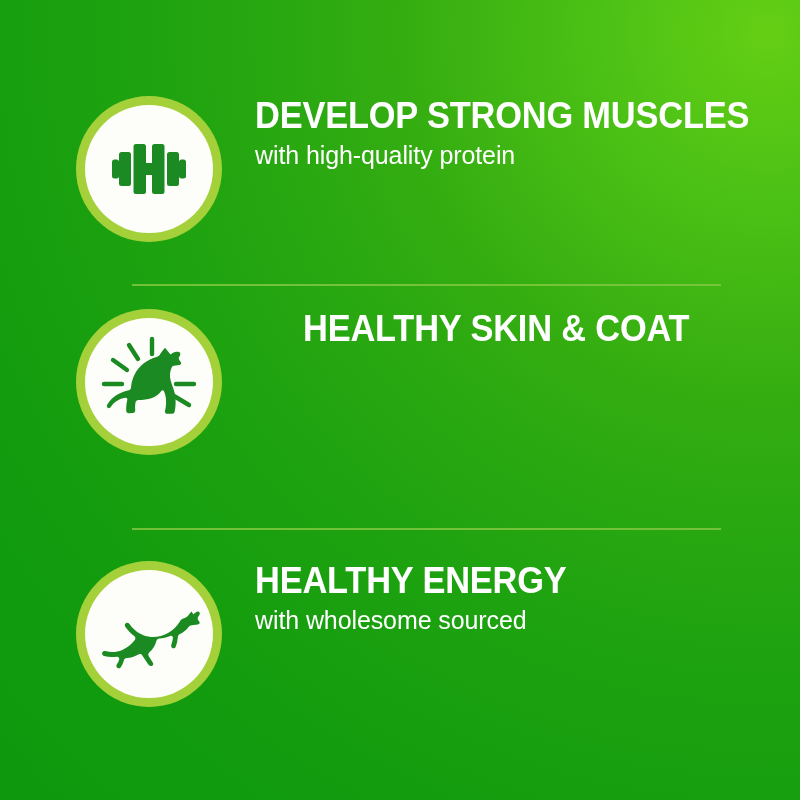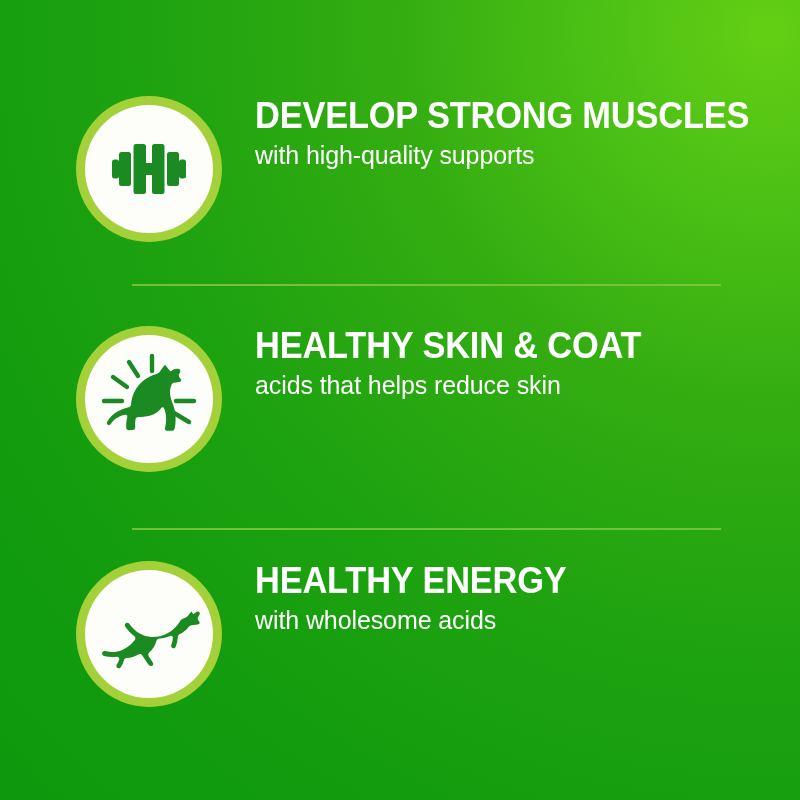--- a/index.html
+++ b/index.html
@@ -25,21 +25,21 @@
 
   .feature-row {
     position: absolute;
     left: 0;
     width: 800px;
     display: flex;
     align-items: flex-start;
   }
 
   #row-0 { top: 96px; }
-  #row-1 { top: 326px; }
+  #row-1 { top: 309px; gap: 48px; }
   #row-2 { top: 561px; }
 
   .icon-badge {
     position: relative;
     flex: 0 0 auto;
     width: 146px;
     height: 146px;
     margin-left: 76px;
     border-radius: 50%;
     background: #a4d13a;
@@ -123,21 +123,21 @@
           <rect x="40" y="37" width="6" height="12"></rect>
           <rect x="46" y="18" width="12.5" height="50" rx="2.5"></rect>
           <rect x="61" y="26" width="12" height="34" rx="2.5"></rect>
           <rect x="73" y="33.5" width="7" height="19" rx="2.5"></rect>
         </g>
       </svg>
     </div>
     <div class="feature-text">
       <div class="feature-head">DEVELOP STRONG MUSCLES</div>
       <div class="feature-body">
-        <span class="bline">with high-quality supports</span>
+        <span class="bline">with high-quality protein</span>
       </div>
     </div>
   </div>
 
   <div class="divider" id="divider-0"></div>
 
   <div class="feature-row" id="row-1">
     <div class="icon-badge">
       <svg width="98" height="92" viewBox="0 0 98 92" aria-hidden="true">
         <g stroke="#1c8a22" stroke-width="4.4" stroke-linecap="round">
@@ -187,21 +187,20 @@
           c2.3,-4.6 5.6,-8.5 9.6,-11.6
           c3.7,-2.9 7.9,-5.0 12.4,-6.2
           c1.5,-0.4 2.6,-1.2 3.4,-2.5
           c1.5,-2.4 3.2,-4.6 5.1,-6.6
           z"></path>
       </svg>
     </div>
     <div class="feature-text">
       <div class="feature-head">HEALTHY SKIN &amp; COAT</div>
       <div class="feature-body">
-        <span class="bline">acids that helps reduce skin</span>
       </div>
     </div>
   </div>
 
   <div class="divider" id="divider-1"></div>
 
   <div class="feature-row" id="row-2">
     <div class="icon-badge">
       <svg width="104" height="72" viewBox="0 0 104 72" aria-hidden="true">
         <path fill="#1c8a22" d="
@@ -251,18 +250,18 @@
           c5.0,-2.8 9.1,-6.9 12.0,-11.8
           c0.8,-1.4 1.8,-2.3 3.3,-2.7
           c1.8,-0.5 3.4,-1.4 4.7,-2.8
           c1.3,-1.4 2.3,-2.8 3.5,-4.1
           z"></path>
       </svg>
     </div>
     <div class="feature-text">
       <div class="feature-head">HEALTHY ENERGY</div>
       <div class="feature-body">
-        <span class="bline">with wholesome acids</span>
+        <span class="bline">with wholesome sourced</span>
       </div>
     </div>
   </div>
 
 </div>
 
 </body></html>

